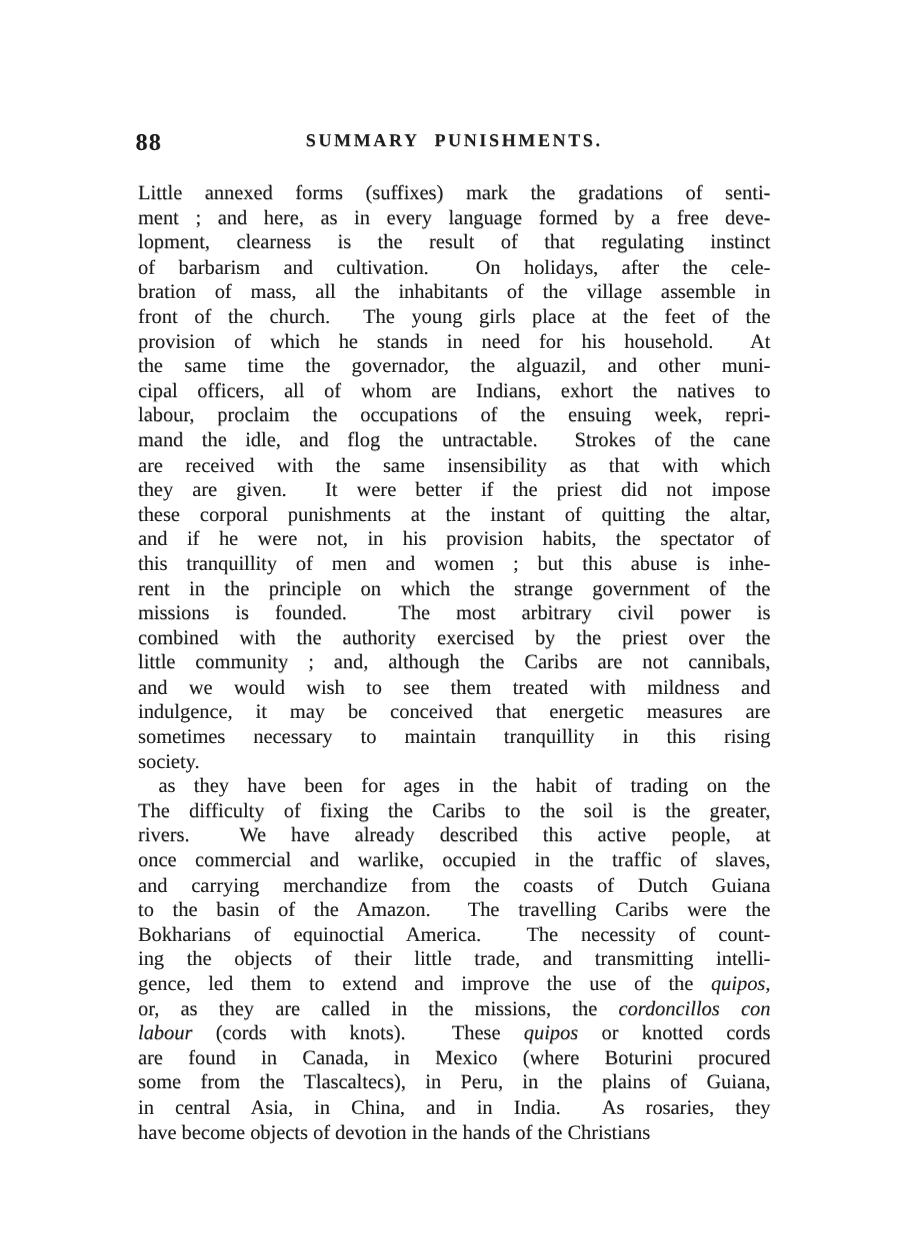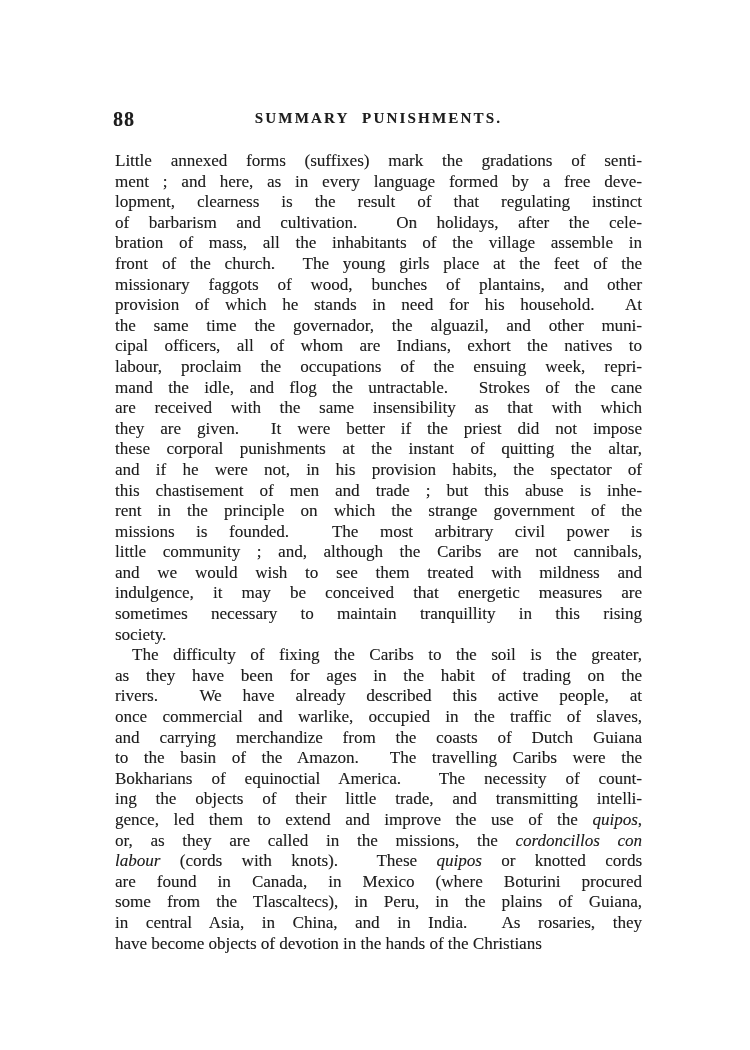--- a/index.html
+++ b/index.html
@@ -76,42 +76,42 @@
     <span class="running-title">SUMMARY PUNISHMENTS.</span>
   </div>
   <div class="body-text">
       <div class="paragraph">
         <div class="line">Little annexed forms (suffixes) mark the gradations of senti-</div>
         <div class="line">ment ; and here, as in every language formed by a free deve-</div>
         <div class="line">lopment, clearness is the result of that regulating instinct</div>
         <div class="line">of barbarism and cultivation.&nbsp; On holidays, after the cele-</div>
         <div class="line">bration of mass, all the inhabitants of the village assemble in</div>
         <div class="line">front of the church.&nbsp; The young girls place at the feet of the</div>
-        <div class="line">missionary faggots of wood, bunches of plantains, and other</div>
         <div class="line">provision of which he stands in need for his household.&nbsp; At</div>
         <div class="line">the same time the governador, the alguazil, and other muni-</div>
         <div class="line">cipal officers, all of whom are Indians, exhort the natives to</div>
         <div class="line">labour, proclaim the occupations of the ensuing week, repri-</div>
         <div class="line">mand the idle, and flog the untractable.&nbsp; Strokes of the cane</div>
         <div class="line">are received with the same insensibility as that with which</div>
         <div class="line">they are given.&nbsp; It were better if the priest did not impose</div>
         <div class="line">these corporal punishments at the instant of quitting the altar,</div>
         <div class="line">and if he were not, in his provision habits, the spectator of</div>
-        <div class="line">this chastisement of men and trade ; but this abuse is inhe-</div>
+        <div class="line">this tranquillity of men and women ; but this abuse is inhe-</div>
         <div class="line">rent in the principle on which the strange government of the</div>
         <div class="line">missions is founded.&nbsp; The most arbitrary civil power is</div>
+        <div class="line">combined with the authority exercised by the priest over the</div>
         <div class="line">little community ; and, although the Caribs are not cannibals,</div>
         <div class="line">and we would wish to see them treated with mildness and</div>
         <div class="line">indulgence, it may be conceived that energetic measures are</div>
         <div class="line">sometimes necessary to maintain tranquillity in this rising</div>
         <div class="line para-end">society.</div>
       </div>
       <div class="paragraph indented">
+        <div class="line">as they have been for ages in the habit of trading on the</div>
         <div class="line">The difficulty of fixing the Caribs to the soil is the greater,</div>
-        <div class="line">as they have been for ages in the habit of trading on the</div>
         <div class="line">rivers.&nbsp; We have already described this active people, at</div>
         <div class="line">once commercial and warlike, occupied in the traffic of slaves,</div>
         <div class="line">and carrying merchandize from the coasts of Dutch Guiana</div>
         <div class="line">to the basin of the Amazon.&nbsp; The travelling Caribs were the</div>
         <div class="line">Bokharians of equinoctial America.&nbsp; The necessity of count-</div>
         <div class="line">ing the objects of their little trade, and transmitting intelli-</div>
         <div class="line">gence, led them to extend and improve the use of the <i>quipos</i>,</div>
         <div class="line">or, as they are called in the missions, the <i>cordoncillos con</i></div>
         <div class="line"><i>labour</i> (cords with knots).&nbsp; These <i>quipos</i> or knotted cords</div>
         <div class="line">are found in Canada, in Mexico (where Boturini procured</div>

